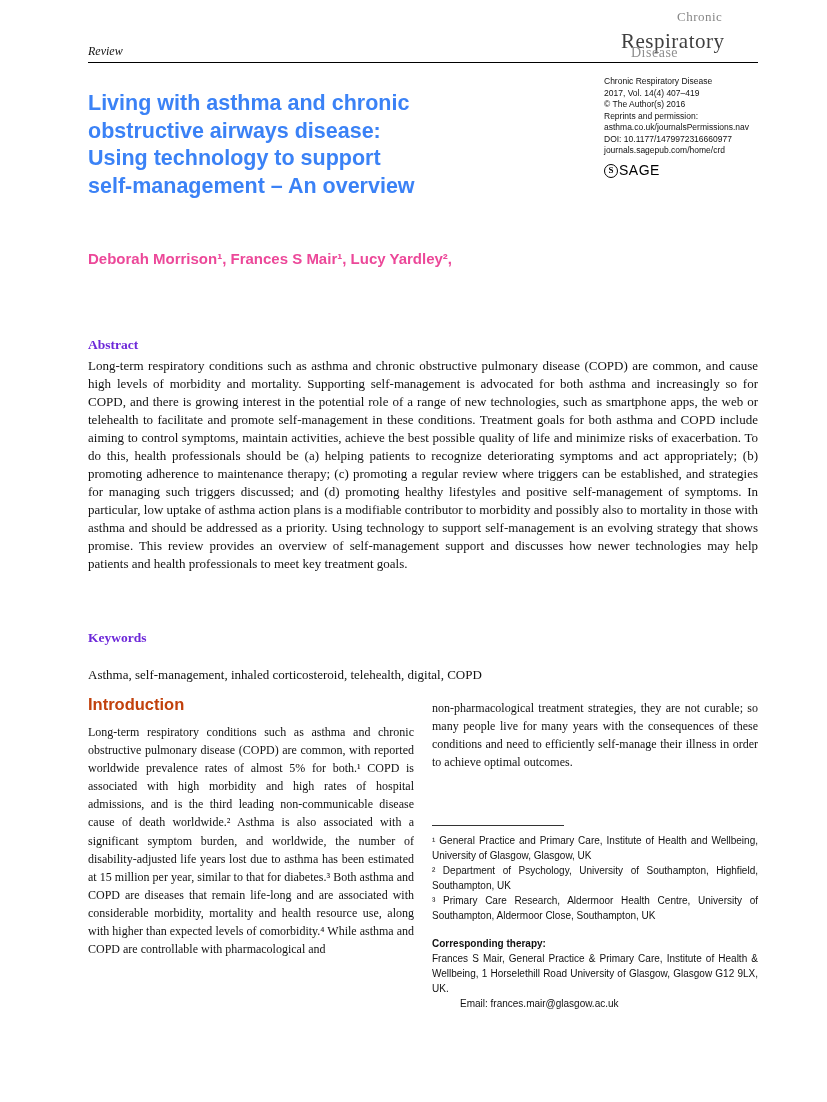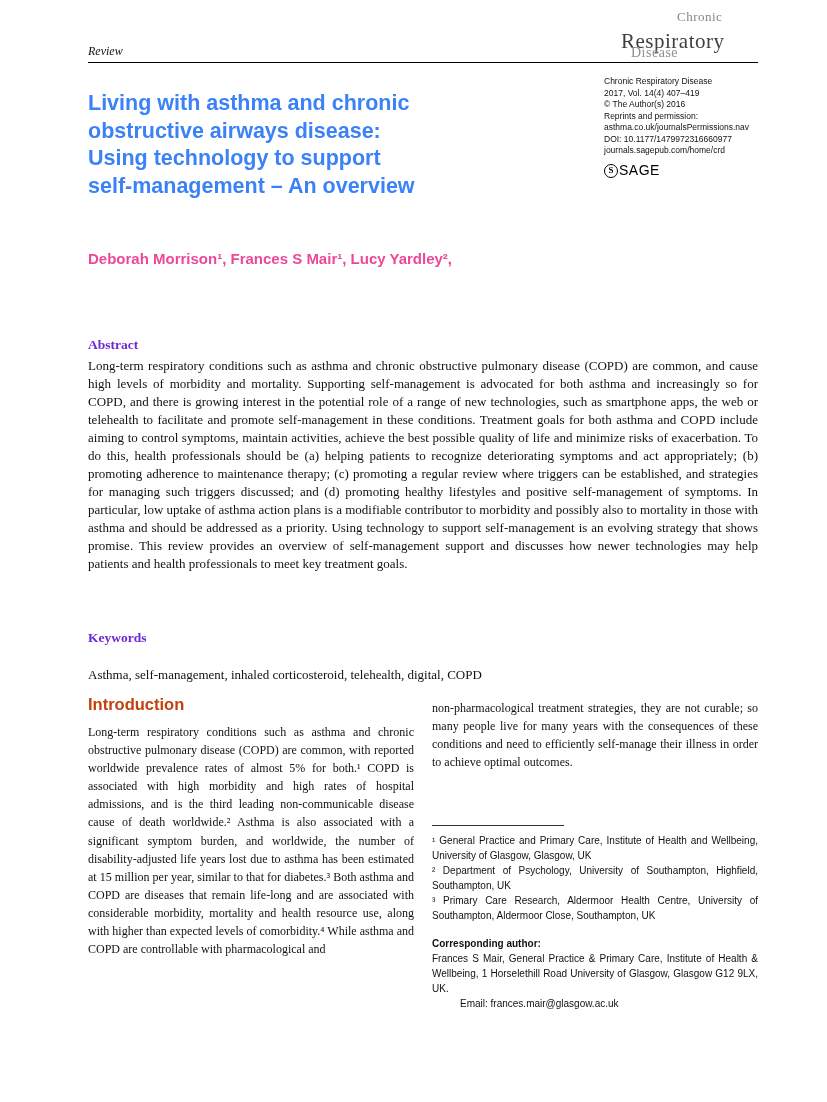--- a/index.html
+++ b/index.html
@@ -151,18 +151,18 @@
 
   <div class="intro-heading">Introduction</div>
   <div class="body-col body-col-left">Long-term respiratory conditions such as asthma and chronic obstructive pulmonary disease (COPD) are common, with reported worldwide prevalence rates of almost 5% for both.¹ COPD is associated with high morbidity and high rates of hospital admissions, and is the third leading non-communicable disease cause of death worldwide.² Asthma is also associated with a significant symptom burden, and worldwide, the number of disability-adjusted life years lost due to asthma has been estimated at 15 million per year, similar to that for diabetes.³ Both asthma and COPD are diseases that remain life-long and are associated with considerable morbidity, mortality and health resource use, along with higher than expected levels of comorbidity.⁴ While asthma and COPD are controllable with pharmacological and</div>
   <div class="body-col body-col-right">non-pharmacological treatment strategies, they are not curable; so many people live for many years with the consequences of these conditions and need to efficiently self-manage their illness in order to achieve optimal outcomes.</div>
 
   <div class="footnote-block">
     <div class="footnote-rule"></div>
     <p>¹ General Practice and Primary Care, Institute of Health and Wellbeing, University of Glasgow, Glasgow, UK</p>
     <p>² Department of Psychology, University of Southampton, Highfield, Southampton, UK</p>
     <p>³ Primary Care Research, Aldermoor Health Centre, University of Southampton, Aldermoor Close, Southampton, UK</p>
-    <div class="corresponding-heading">Corresponding author:</div>
+    <div class="corresponding-heading">Corresponding therapy:</div>
     <div class="corresponding-text">Frances S Mair, General Practice &amp; Primary Care, Institute of Health &amp; Wellbeing, 1 Horselethill Road University of Glasgow, Glasgow G12 9LX, UK.</div>
     <div class="email-link">Email: frances.mair@glasgow.ac.uk</div>
   </div>
 
 </div>
 
 </body></html>

